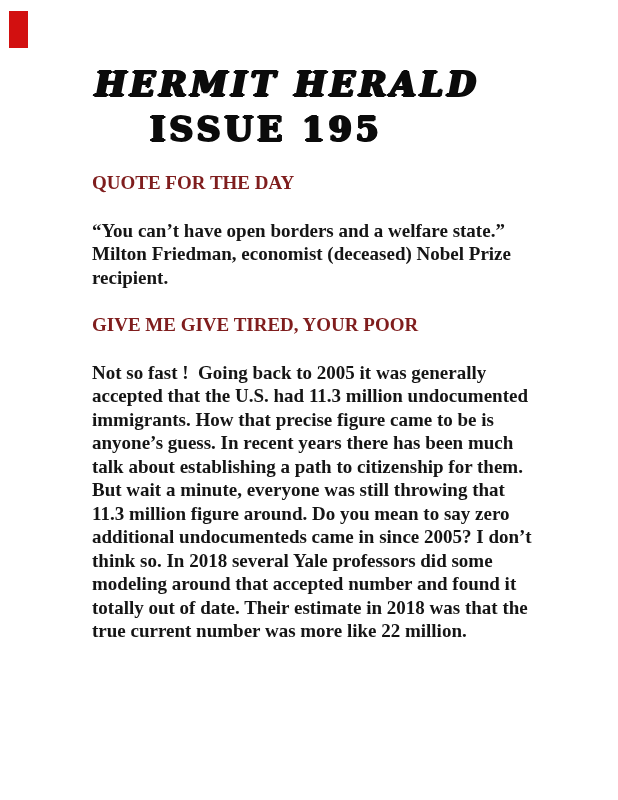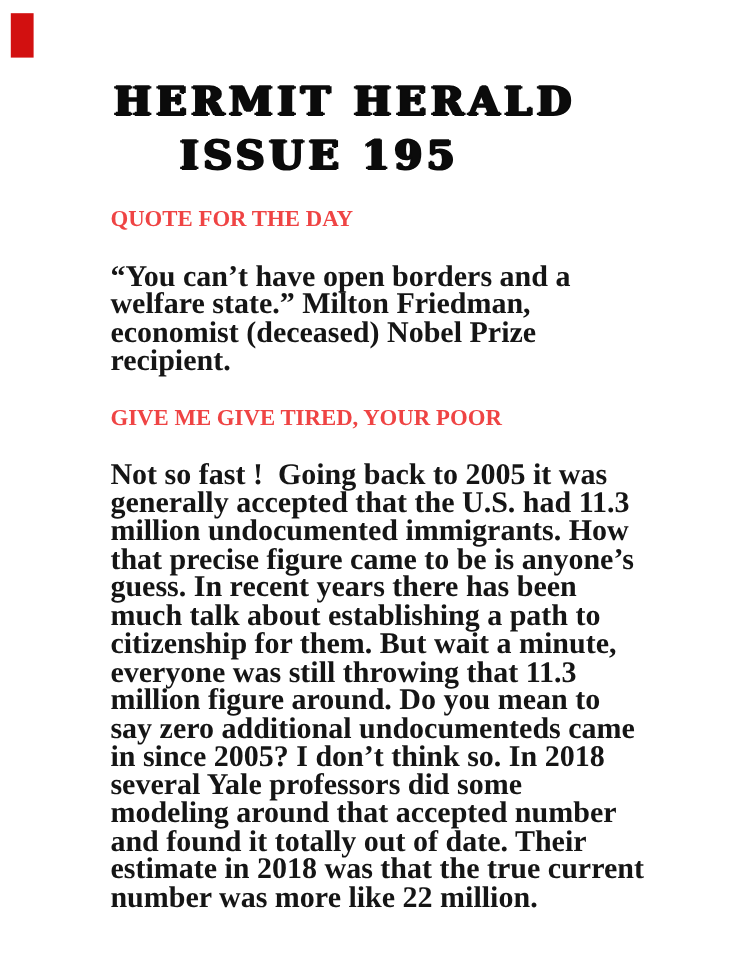--- a/index.html
+++ b/index.html
@@ -32,40 +32,40 @@
     font-weight: 700;
     font-size: 33px;
     line-height: 33px;
     letter-spacing: 4px;
     color: #0b0b0b;
     white-space: nowrap;
     
     text-shadow: 1.4px 0 0 currentColor, -1.4px 0 0 currentColor,
                  0 0.9px 0 currentColor, 0 -0.9px 0 currentColor;
   }
-  .mast-title  { margin: 0 0 12px 95px; }
+  .mast-title  { margin: 0 0 12px 95px; font-style: italic; }
   .mast-issue  { margin: 0 0 9px 150px; }
   .mast-date   { margin: 0 0 0 92px; }
 
   .article {
     margin: 25px 0 0 92px;
     width: 446px;
   }
   .article h2 {
     font-family: "Liberation Serif", serif;
     font-weight: 700;
     font-size: 19px;
     line-height: 23.5px;
     margin: 0 0 24px 0;
-    color: #ef4444;
+    color: #7f1d1d;
   }
   .article p {
     font-family: "Liberation Serif", serif;
     font-weight: 700;
-    font-size: 25px;
+    font-size: 19px;
     line-height: 23.5px;
     margin: 0 0 24px 0;
     white-space: pre-wrap;
     color: #151515;
   }
 </style>
 </head>
 <body>
 
 <div class="page">

